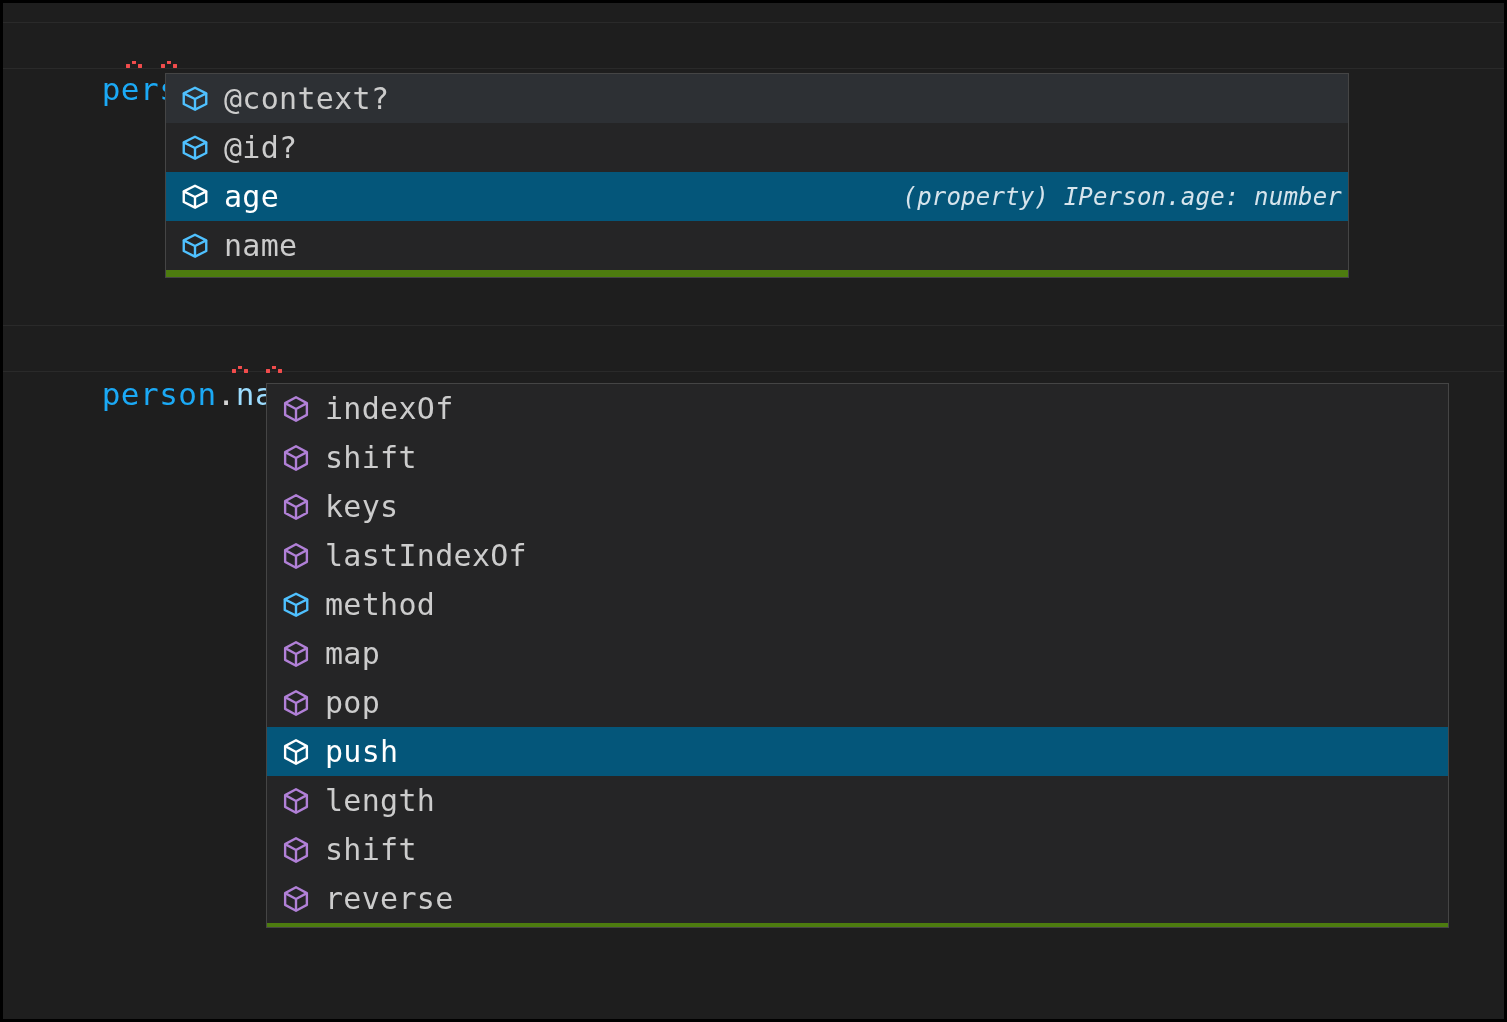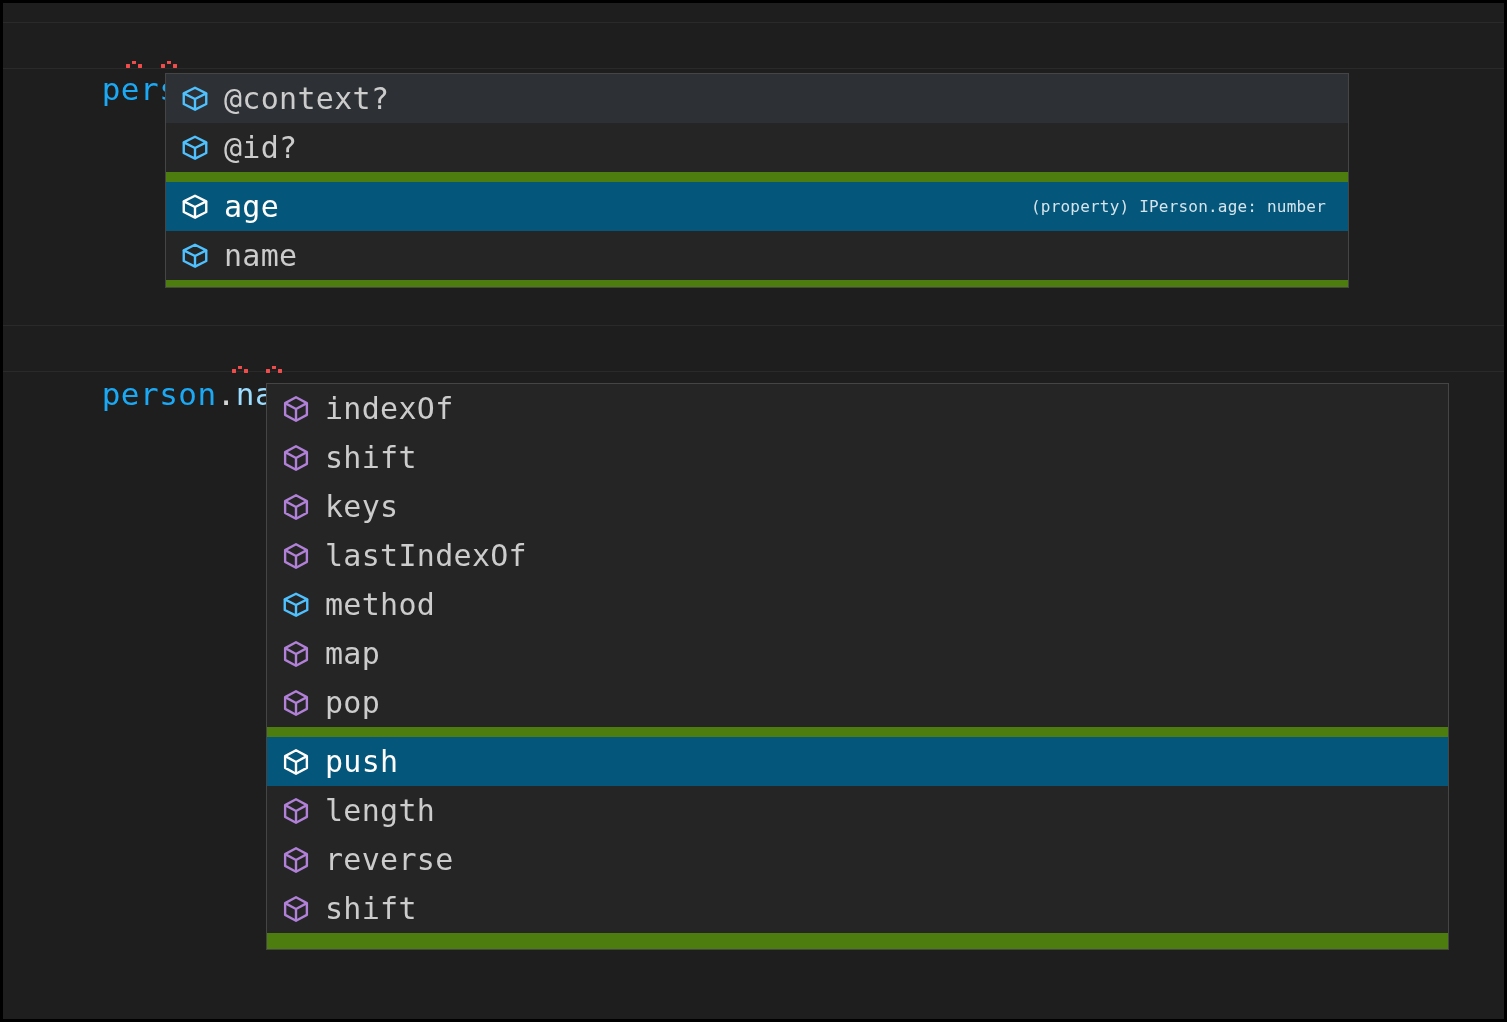--- a/index.html
+++ b/index.html
@@ -64,21 +64,21 @@
 
   .suggest-row {
     position: relative;
     display: flex;
     align-items: center;
     height: 49px;
     padding-left: 12px;
     background: #252526;
   }
   .suggest-row.first-row { background: #2d3034; }
-  .suggest-row.focused   { background: #04567a; margin-top: 10px; }
+  .suggest-row.focused   { background: #04567a; }
 
   .row-icon {
     width: 34px;
     height: 34px;
     flex: 0 0 34px;
     display: flex;
     align-items: center;
     justify-content: center;
     margin-right: 12px;
   }
@@ -88,46 +88,47 @@
     font-size: 30px;
     line-height: 34px;
     color: #cccccc;
     white-space: pre;
     letter-spacing: 0.3px;
   }
   .suggest-row.focused .row-label { color: #ffffff; }
 
   .row-detail {
     position: absolute;
-    right: 22px;
-    font-size: 16px;
+    right: 6px;
+    font-size: 24px;
     line-height: 28px;
     color: #bfcfd8;
     white-space: pre;
     letter-spacing: 0.2px;
     overflow: hidden;
     text-overflow: clip;
     max-width: 640px;
+    font-style: italic;
   }
   .suggest-row.focused .row-detail { color: #d6e4ec; }
 
   
   #popup-properties {
     left: 162px;
     top: 70px;
     width: 1184px;
     padding-bottom: 7px;
   }
 
   
   #popup-array-members {
     left: 263px;
     top: 380px;
     width: 1183px;
-    padding-bottom: 16px;
+    padding-bottom: 4px;
   }
   #popup-array-members .suggest-row { height: 49px; }
 </style>
 </head>
 <body>
 
 <div id="root">
 
   <div class="line-rule" style="top:19px;"></div>
   <div class="line-rule" style="top:65px;"></div>
@@ -300,30 +301,30 @@
     </div>
 
 
     <div class="suggest-row">
       <span class="row-icon">
         <svg width="30" height="30" viewBox="0 0 24 24" fill="none" stroke="#b180d7" stroke-width="1.9" stroke-linejoin="round">
           <path d="M12 2.6 20.7 7.3 V16.7 L12 21.4 3.3 16.7 V7.3 Z"></path>
           <path d="M12 12 20.7 7.3 M12 12 3.3 7.3 M12 12 V21.4"></path>
         </svg>
       </span>
+      <span class="row-label">shift</span>
+      <span class="row-detail"></span>
+    </div>
+
+    <div class="suggest-row">
+      <span class="row-icon">
+        <svg width="30" height="30" viewBox="0 0 24 24" fill="none" stroke="#b180d7" stroke-width="1.9" stroke-linejoin="round">
+          <path d="M12 2.6 20.7 7.3 V16.7 L12 21.4 3.3 16.7 V7.3 Z"></path>
+          <path d="M12 12 20.7 7.3 M12 12 3.3 7.3 M12 12 V21.4"></path>
+        </svg>
+      </span>
       <span class="row-label">reverse</span>
       <span class="row-detail"></span>
     </div>
 
-    <div class="suggest-row">
-      <span class="row-icon">
-        <svg width="30" height="30" viewBox="0 0 24 24" fill="none" stroke="#b180d7" stroke-width="1.9" stroke-linejoin="round">
-          <path d="M12 2.6 20.7 7.3 V16.7 L12 21.4 3.3 16.7 V7.3 Z"></path>
-          <path d="M12 12 20.7 7.3 M12 12 3.3 7.3 M12 12 V21.4"></path>
-        </svg>
-      </span>
-      <span class="row-label">shift</span>
-      <span class="row-detail"></span>
-    </div>
-
   </div>
 
 </div>
 
 </body></html>

